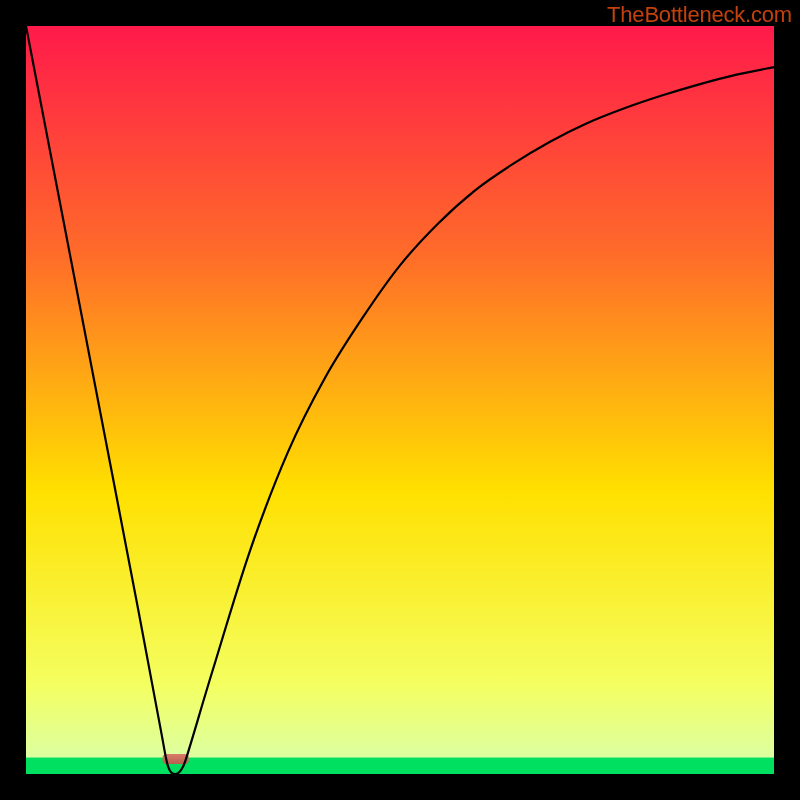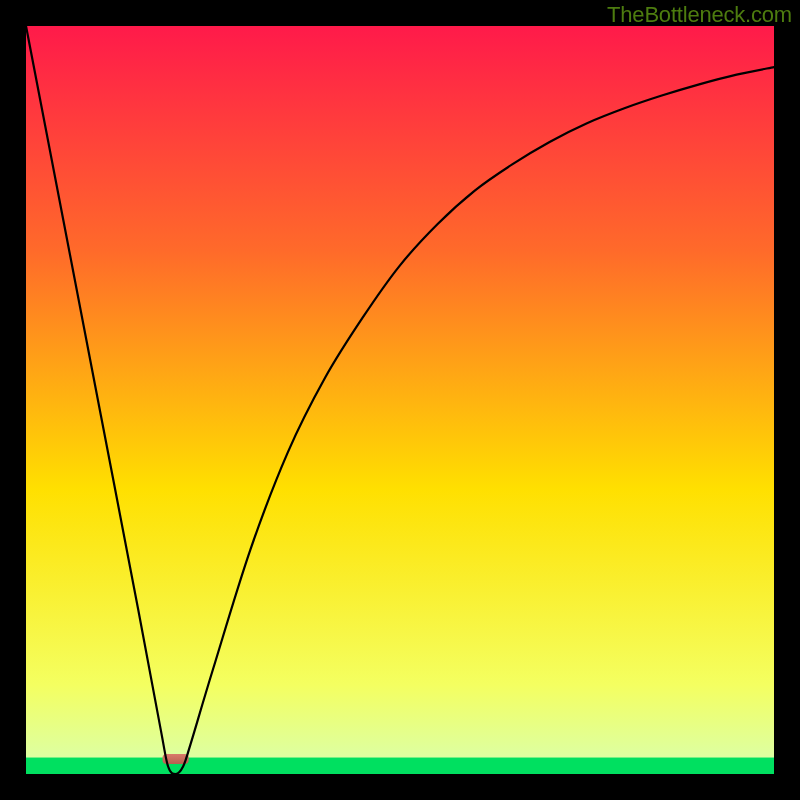--- a/index.html
+++ b/index.html
@@ -15,21 +15,21 @@
     position: relative;
     width: 800px;
     height: 800px;
   }
   .watermark {
     position: absolute;
     top: 2px;
     right: 8px;
     font-size: 22px;
     font-weight: 500;
-    color: #4d7c0f;
+    color: #c2410c;
     z-index: 50;
     letter-spacing: -0.2px;
     margin-left: 27px;
   }
   svg.chart {
     position: absolute;
     top: 0;
     left: 0;
   }
 </style>

